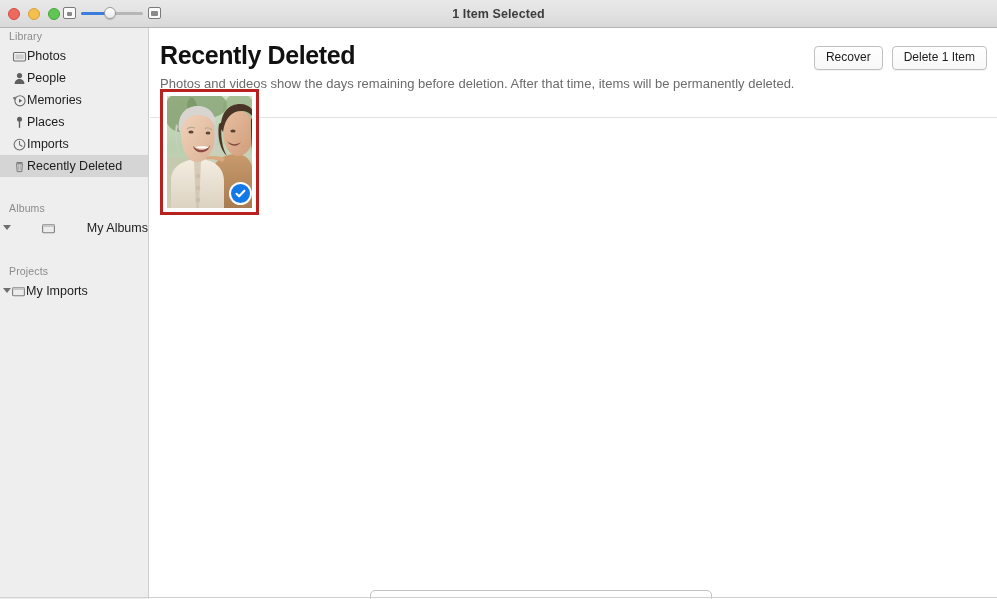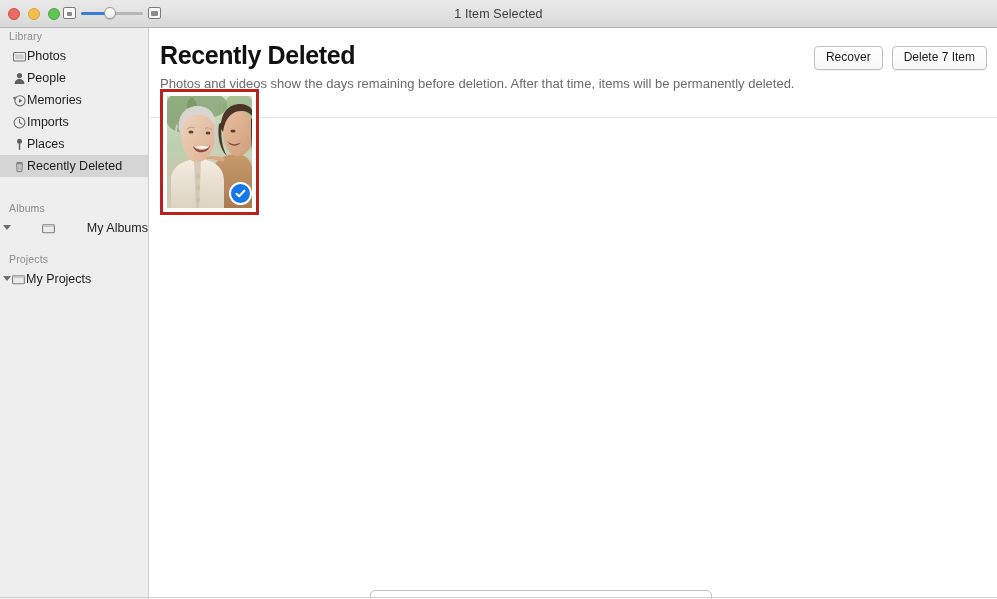--- a/index.html
+++ b/index.html
@@ -103,21 +103,21 @@
   }
   .window-title {
     position: absolute;
     left: 0; top: 0;
     width: 997px;
     height: 28px;
     line-height: 28px;
     text-align: center;
     font-size: 12.5px;
     color: #3c3c3c;
-    font-weight: 400;
+    font-weight: 700;
     letter-spacing: 0.1px;
     pointer-events: none;
   }
 
   
   .sidebar {
     position: absolute;
     left: 0; top: 28px;
     width: 149px;
     height: 571px;
@@ -337,35 +337,35 @@
           <path d="M7 5.8 L10.2 7.8 L7 9.8 Z" fill="#5f5f5f"></path>
           <path d="M3.3 4.2 L1.5 5.0 L3.0 6.4" fill="none" stroke="#6e6e6e" stroke-width="1.1" stroke-linecap="round" stroke-linejoin="round"></path>
         </svg>
       </span>
       <span class="label">Memories</span>
     </div>
 
     <div class="nav-item">
       <span class="nav-icon">
         <svg width="15" height="15" viewBox="0 0 15 15">
+          <circle cx="7.5" cy="4.2" r="2.5" fill="#5f5f5f"></circle>
+          <rect x="6.8" y="6.2" width="1.4" height="6.6" fill="#5f5f5f"></rect>
+        </svg>
+      </span>
+      <span class="label">Places</span>
+    </div>
+
+    <div class="nav-item">
+      <span class="nav-icon">
+        <svg width="15" height="15" viewBox="0 0 15 15">
           <circle cx="7.5" cy="7.6" r="5.4" fill="none" stroke="#6e6e6e" stroke-width="1.1"></circle>
           <path d="M7.5 4.2 L7.5 7.8 L10.1 9.2" fill="none" stroke="#6e6e6e" stroke-width="1.1" stroke-linecap="round" stroke-linejoin="round"></path>
         </svg>
       </span>
       <span class="label">Imports</span>
-    </div>
-
-    <div class="nav-item">
-      <span class="nav-icon">
-        <svg width="15" height="15" viewBox="0 0 15 15">
-          <circle cx="7.5" cy="4.2" r="2.5" fill="#5f5f5f"></circle>
-          <rect x="6.8" y="6.2" width="1.4" height="6.6" fill="#5f5f5f"></rect>
-        </svg>
-      </span>
-      <span class="label">Places</span>
     </div>
 
     <div class="nav-item selected">
       <span class="nav-icon">
         <svg width="15" height="15" viewBox="0 0 15 15">
           <rect x="4.4" y="3.1" width="6.2" height="1.5" rx="0.4" fill="#7a7a7a"></rect>
           <path d="M4.6 4.9 L10.4 4.9 L9.8 12.6 L5.2 12.6 Z" fill="#d9d9d9" stroke="#7a7a7a" stroke-width="1"></path>
           <path d="M6.6 6.4 L6.8 11.2 M8.4 6.4 L8.2 11.2" stroke="#9a9a9a" stroke-width="0.8"></path>
         </svg>
       </span>
@@ -378,43 +378,43 @@
       <span class="disclosure"></span>
       <span class="nav-icon">
         <svg width="15" height="15" viewBox="0 0 15 15">
           <rect x="1.6" y="3.6" width="11.8" height="8.2" rx="1.1" fill="#ececec" stroke="#7d7d7d" stroke-width="1.1"></rect>
           <rect x="1.6" y="3.6" width="11.8" height="2.3" rx="1.1" fill="#c8c8c8"></rect>
         </svg>
       </span>
       <span class="label">My Albums</span>
     </div>
 
-    <div class="section-title" style="margin-top:12px;">Projects</div>
+    <div class="section-title" style="margin-top:24px;">Projects</div>
 
     <div class="nav-item" style="padding-left:9px;">
       <span class="disclosure"></span>
       <span class="nav-icon">
         <svg width="15" height="15" viewBox="0 0 15 15">
           <rect x="1.6" y="3.6" width="11.8" height="8.2" rx="1.1" fill="#ececec" stroke="#7d7d7d" stroke-width="1.1"></rect>
           <rect x="1.6" y="3.6" width="11.8" height="2.3" rx="1.1" fill="#c8c8c8"></rect>
         </svg>
       </span>
-      <span class="label">My Projects</span>
+      <span class="label">My Imports</span>
     </div>
   </div>
 
   <div class="content">
 
     <div class="page-head">
       <h1 class="page-title">Recently Deleted</h1>
       <div class="page-sub">Photos and videos show the days remaining before deletion. After that time, items will be permanently deleted.</div>
 
       <div class="head-buttons">
         <button class="btn">Recover</button>
-        <button class="btn">Delete 7 Item</button>
+        <button class="btn">Delete 1 Item</button>
       </div>
     </div>
 
     <div class="divider-line"></div>
 
     <div class="grid">
       <div class="thumb-wrap">
         <div class="annot-box"></div>
         <div class="photo">
           <svg width="85" height="112" viewBox="0 0 85 112">

